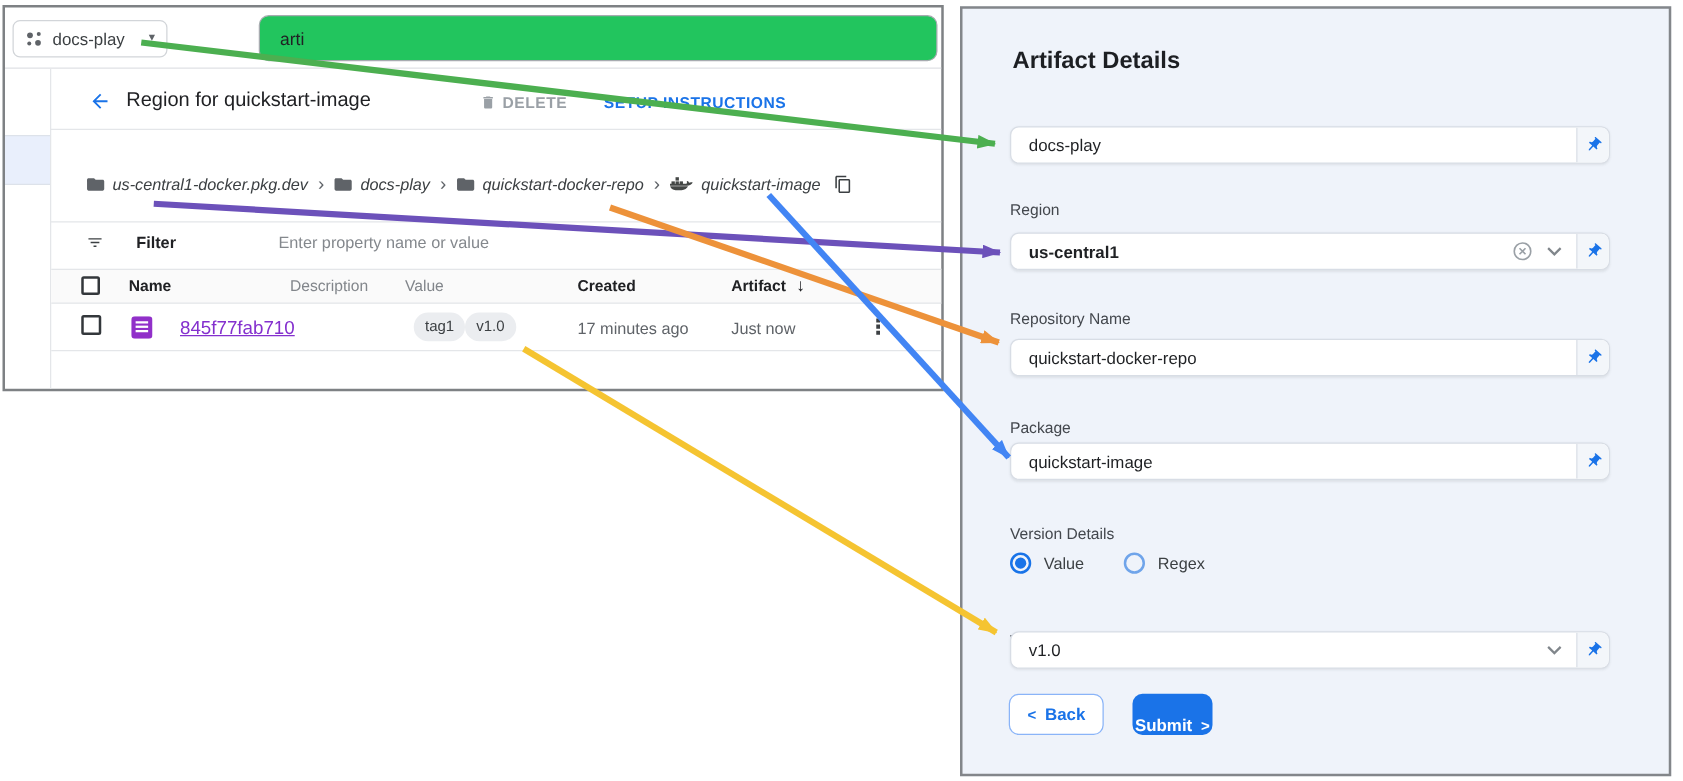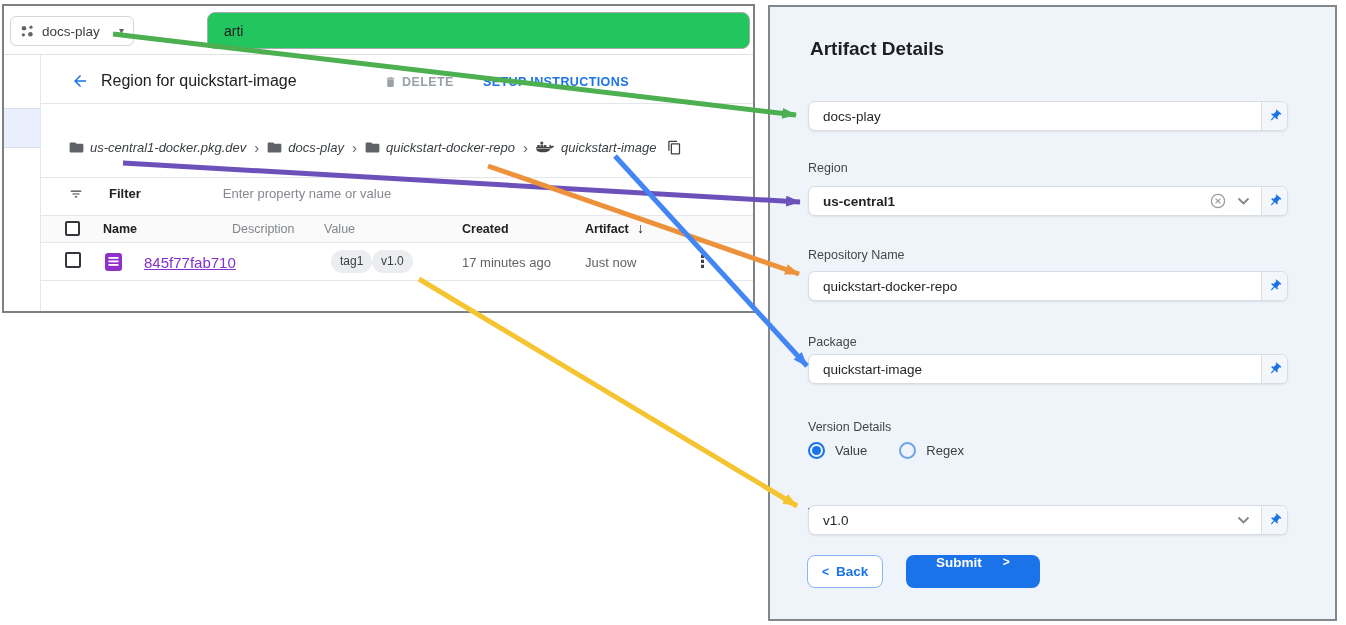--- a/index.html
+++ b/index.html
@@ -91,23 +91,23 @@
   .radio-unsel { border:2px solid #6fa4ea; }
   .radio-gap { width:12px; }
 
   .info-ic { width:14px; height:14px; border:1.5px solid #548bdb; border-radius:50%;
              color:#548bdb; font-size:9px; font-weight:700; display:inline-flex;
              align-items:center; justify-content:center; cursor:pointer; }
 
   .btn-back { left:807px; top:555px; height:33px; padding:0 14px; background:#fff;
               border:1.5px solid #8ab4f8; border-radius:8px; color:#1a73e8;
               font-size:13.5px; font-weight:700; display:flex; align-items:center; gap:7px; cursor:pointer; }
-  .btn-submit { left:906px; top:555px; height:33px; padding:0 30px; background:#1a73e8;
+  .btn-submit { left:906px; top:555px; height:33px; padding:0 2px; background:#1a73e8;
                 border:none; border-radius:8px; color:#fff;
-                font-size:13.5px; font-weight:700; display:flex; align-items:flex-start; gap:21px; cursor:pointer; }
+                font-size:13.5px; font-weight:700; display:flex; align-items:flex-end; gap:7px; cursor:pointer; }
   .btn-chev { font-size:12px; font-weight:700; }
 
   .arrows { left:0; top:0; width:1346px; height:625px; pointer-events:none; z-index:40; }
 </style>
 </head>
 <body>
 
 <div id="canvas">
 
   <div class="abs window"></div>

